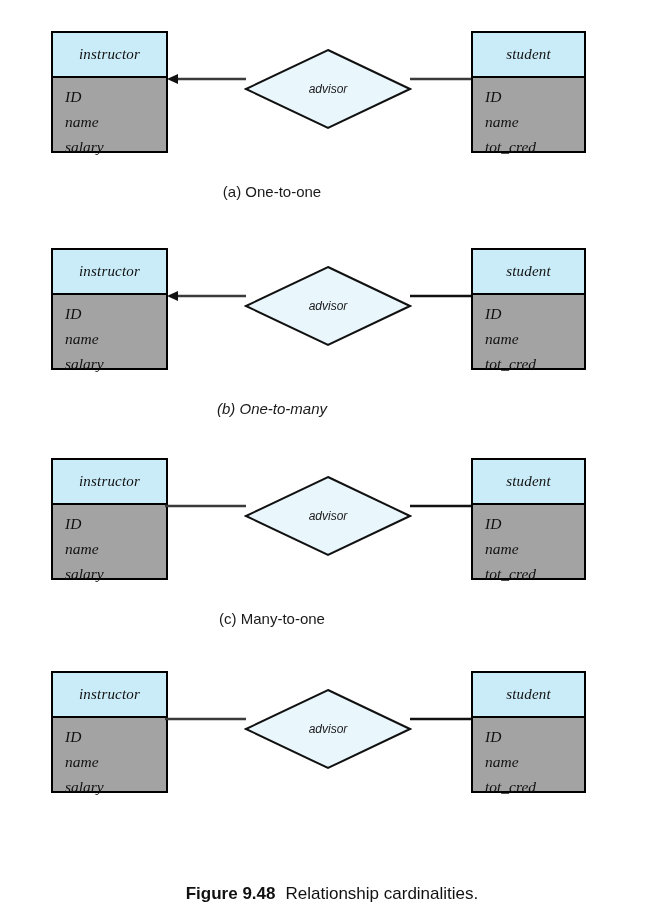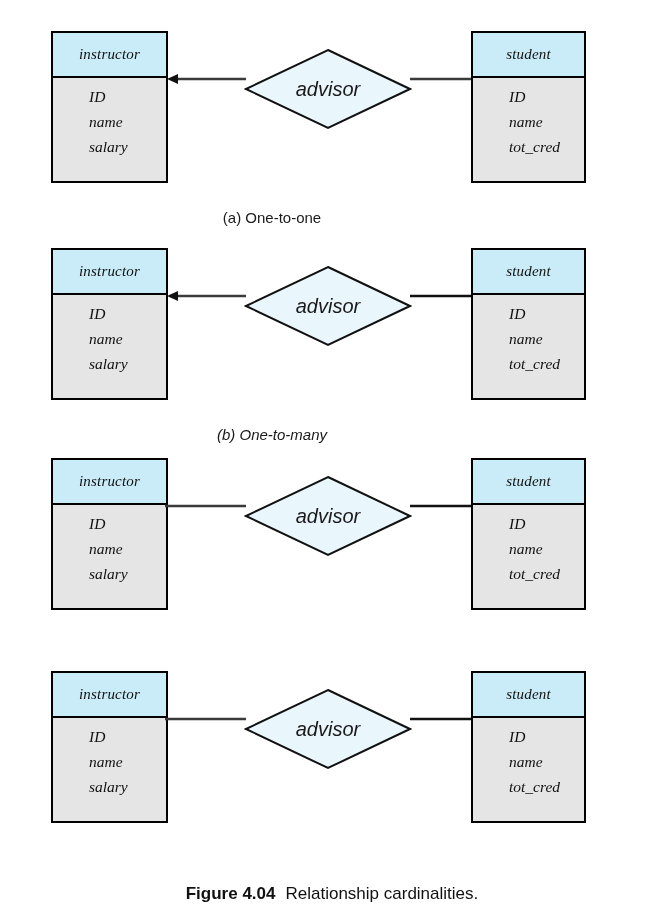--- a/index.html
+++ b/index.html
@@ -29,23 +29,23 @@
     left: 0;
     width: 664px;
     height: 175px;
   }
 
   
   .entity-box {
     position: absolute;
     box-sizing: border-box;
     border: 2px solid #000000;
-    background: #e5e5e5;
+    background: #a3a3a3;
     width: 117px;
-    height: 152px;
+    height: 122px;
   }
   .entity-box.left  { left: 51px;  top: 0; }
   .entity-box.right { left: 471px; top: 0; width: 115px; }
 
   .entity-header {
     box-sizing: border-box;
     height: 45px;
     background: #c9ecf8;
     border-bottom: 2px solid #000000;
     display: flex;
@@ -55,21 +55,20 @@
   .entity-title {
     font-family: "Liberation Serif", serif;
     font-style: italic;
     font-size: 15px;
     color: #111111;
     letter-spacing: 0.2px;
   }
 
   .entity-attrs {
     padding: 6px 0 0 12px;
-    margin-left: 24px;
   }
   .entity-attr {
     font-family: "Liberation Serif", serif;
     font-style: italic;
     font-size: 15.5px;
     line-height: 1.62;
     color: #111111;
     white-space: nowrap;
   }
 
@@ -86,21 +85,21 @@
     position: absolute;
     left: 0;
     top: 0;
     width: 168px;
     height: 82px;
     display: flex;
     align-items: center;
     justify-content: center;
     font-family: "Liberation Sans", sans-serif;
     font-style: italic;
-    font-size: 20px;
+    font-size: 12px;
     color: #1a1a1a;
     pointer-events: none;
   }
 
   
   .connector {
     position: absolute;
     top: 40px;
   }
   .connector svg { display: block; }
@@ -109,21 +108,20 @@
 
   
   .sub-caption {
     position: absolute;
     left: 0;
     width: 544px;
     text-align: center;
     font-family: "Liberation Sans", sans-serif;
     font-size: 15px;
     color: #1a1a1a;
-    margin-top: 26px;
   }
 
   
   .figure-caption {
     position: absolute;
     left: 0;
     top: 884px;
     width: 664px;
     text-align: center;
     font-family: "Liberation Sans", sans-serif;
@@ -273,20 +271,21 @@
       <div class="entity-header">
         <span class="entity-title">student</span>
       </div>
       <div class="entity-attrs">
         <div class="entity-attr">ID</div>
         <div class="entity-attr">name</div>
         <div class="entity-attr">tot_cred</div>
       </div>
     </div>
 
+    <div class="sub-caption" style="top:152px;">(c) Many-to-one</div>
   </div>
 
   <div class="er-diagram" id="diagram-d" style="top:671px;">
 
     <div class="entity-box left">
       <div class="entity-header">
         <span class="entity-title">instructor</span>
       </div>
       <div class="entity-attrs">
         <div class="entity-attr">ID</div>
@@ -321,16 +320,16 @@
       <div class="entity-attrs">
         <div class="entity-attr">ID</div>
         <div class="entity-attr">name</div>
         <div class="entity-attr">tot_cred</div>
       </div>
     </div>
 
   </div>
 
   <div class="figure-caption">
-    <span class="fig-label">Figure 4.04</span><span class="fig-text">Relationship cardinalities.</span>
+    <span class="fig-label">Figure 9.48</span><span class="fig-text">Relationship cardinalities.</span>
   </div>
 
 </div>
 
 </body></html>

